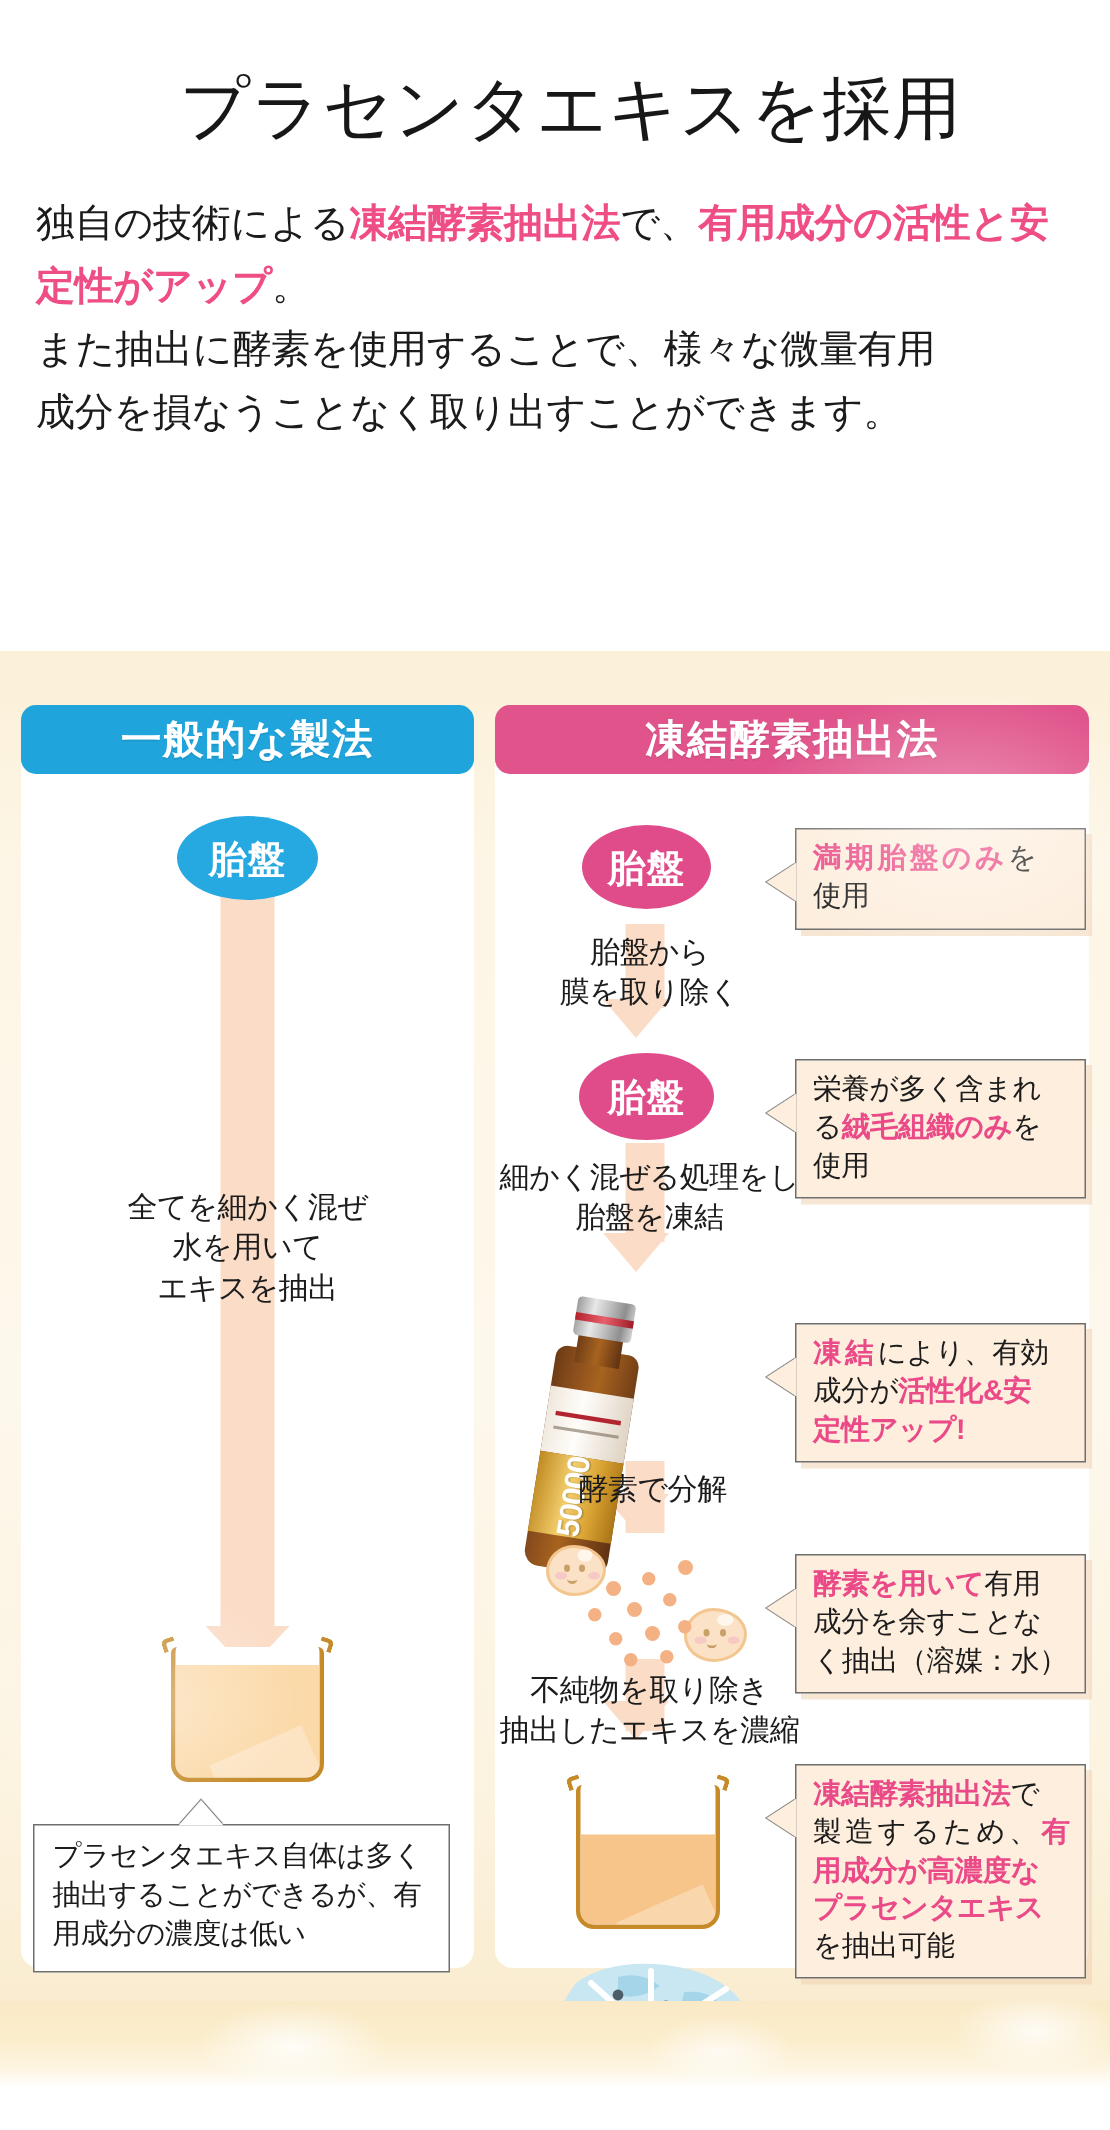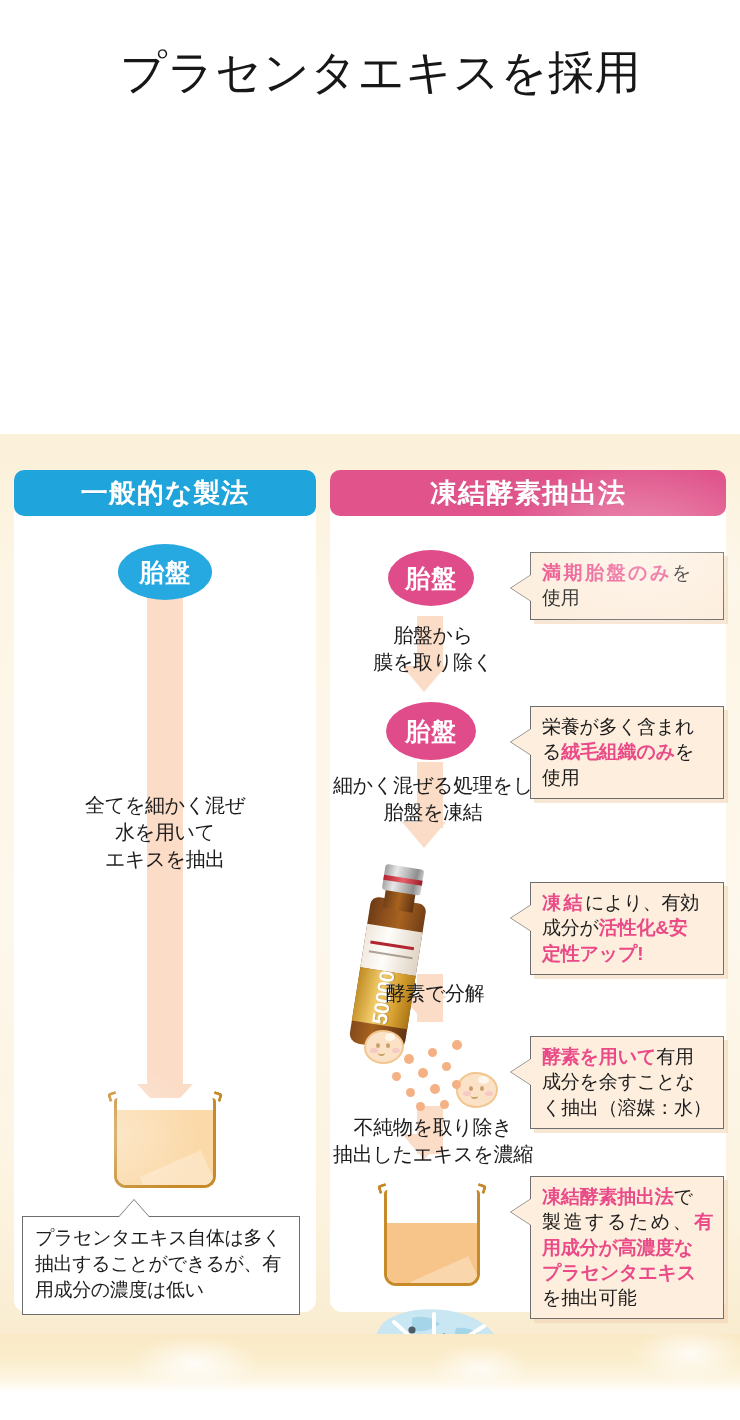--- a/index.html
+++ b/index.html
@@ -231,20 +231,25 @@
 </style>
 </head>
 <body>
 
 <div class="page">
 
   <div class="headline no-sel">
     <span class="l2">プラセンタエキスを採用</span>
   </div>
 
+  <div class="lead no-sel">
+    <span>独自の技術による</span><span class="hl">凍結酵素抽出法</span><span>で、</span><span class="hl">有用成分の活性と安定性がアップ</span><span>。</span><br>
+    <span>また抽出に酵素を使用することで、様々な微量有用</span><br>
+    <span>成分を損なうことなく取り出すことができます。</span>
+  </div>
 
   <div class="panel">
 
     <div class="col col-left"></div>
     <div class="col col-right"></div>
 
     <div class="col-head head-left no-sel">一般的な製法</div>
     <div class="col-head head-right no-sel">凍結酵素抽出法</div>
 
     <div class="arrow-v" style="left:147px; top:130px; width:36px; height:520px;"></div>

